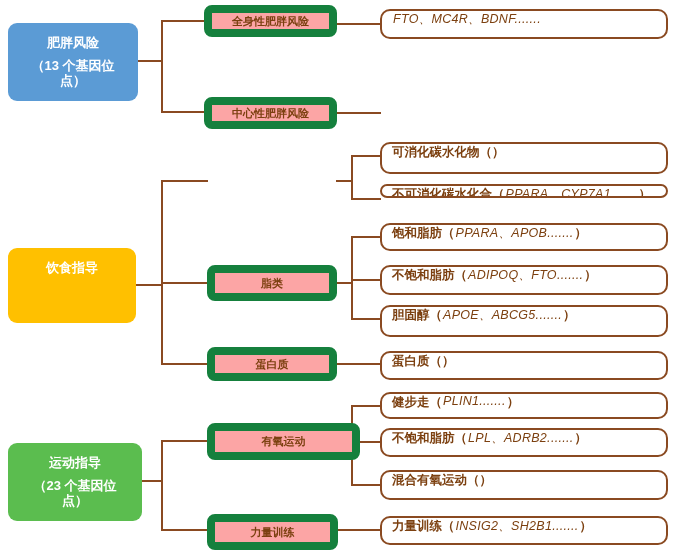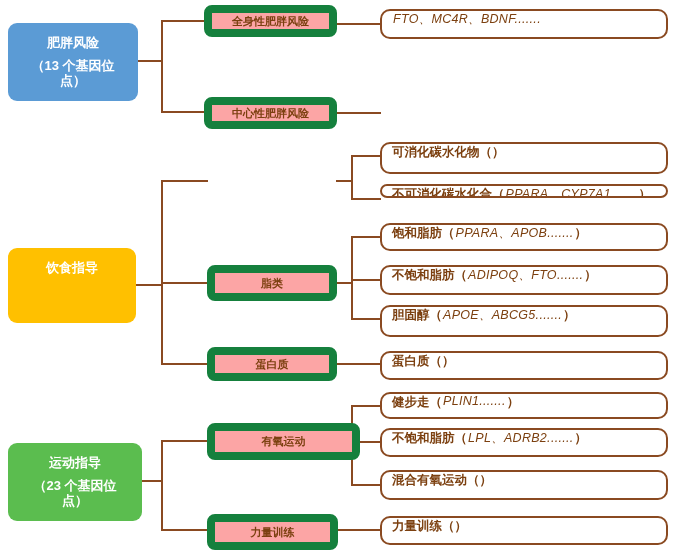--- a/index.html
+++ b/index.html
@@ -114,16 +114,17 @@
     <span class="prefix">不饱和脂肪（</span>
     <span class="genes">LPL、ADRB2.......</span>
     <span class="suffix">）</span>
   </div>
   <div class="leaf-box" style="top:470px;height:30px">
     <span class="prefix">混合有氧运动（</span>
     <span class="suffix">）</span>
   </div>
   <div class="leaf-box" style="top:516px;height:29px">
     <span class="prefix">力量训练（</span>
+    <span class="genes">INSIG2、SH2B1.......</span>
     <span class="suffix">）</span>
   </div>
 
 </div>
 
 </body></html>

